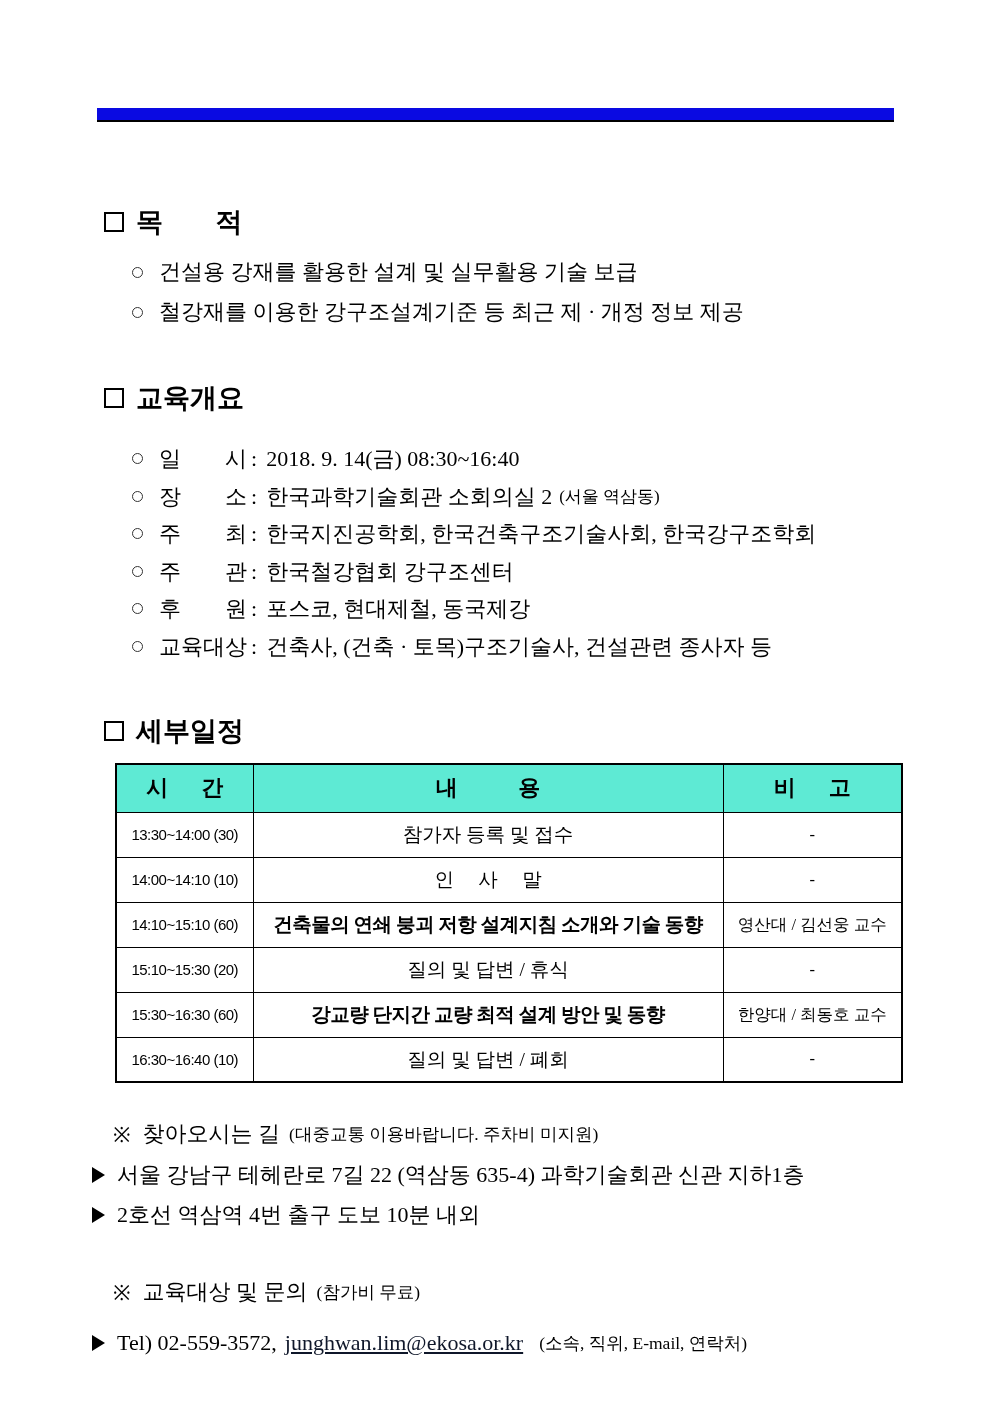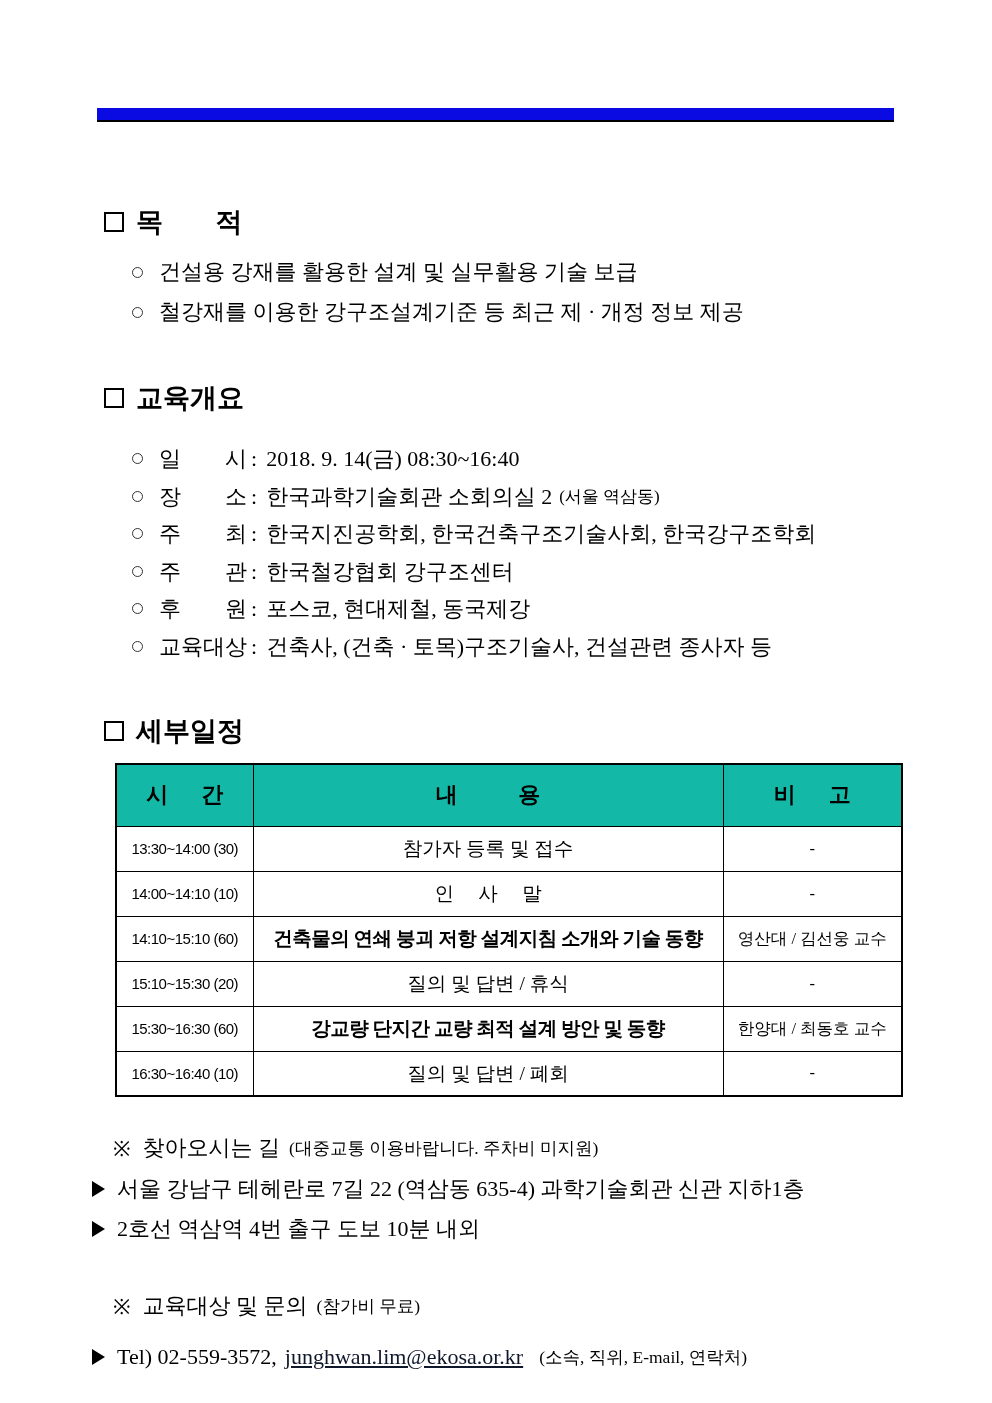--- a/index.html
+++ b/index.html
@@ -68,21 +68,21 @@
   
   .sched-table {
     margin: 14px 0 0 115px;
     border-collapse: collapse; border: 2px solid #000;
     table-layout: fixed; width: 786px;
   }
   .sched-table th, .sched-table td {
     border: 1px solid #000; text-align: center; vertical-align: middle;
     padding: 0 4px; overflow: hidden;
   }
-  .sched-table thead tr { height: 62px; background: #14b8a6; }
+  .sched-table thead tr { height: 48px; background: #5eead4; }
   .sched-table tbody tr { height: 45px; padding-left: 15px; }
   .th-label { white-space: pre; font-size: 22px; font-weight: 600; }
   .cell-time {
     font-family: "Liberation Sans", "DejaVu Sans", sans-serif;
     font-size: 15px; letter-spacing: -0.5px; white-space: nowrap;
   }
   .cell-content { font-size: 19.5px; white-space: pre; }
   tr.bold-row .cell-content { font-weight: 700; letter-spacing: -0.5px; }
   .cell-remark { font-size: 16.5px; white-space: nowrap; }
 

